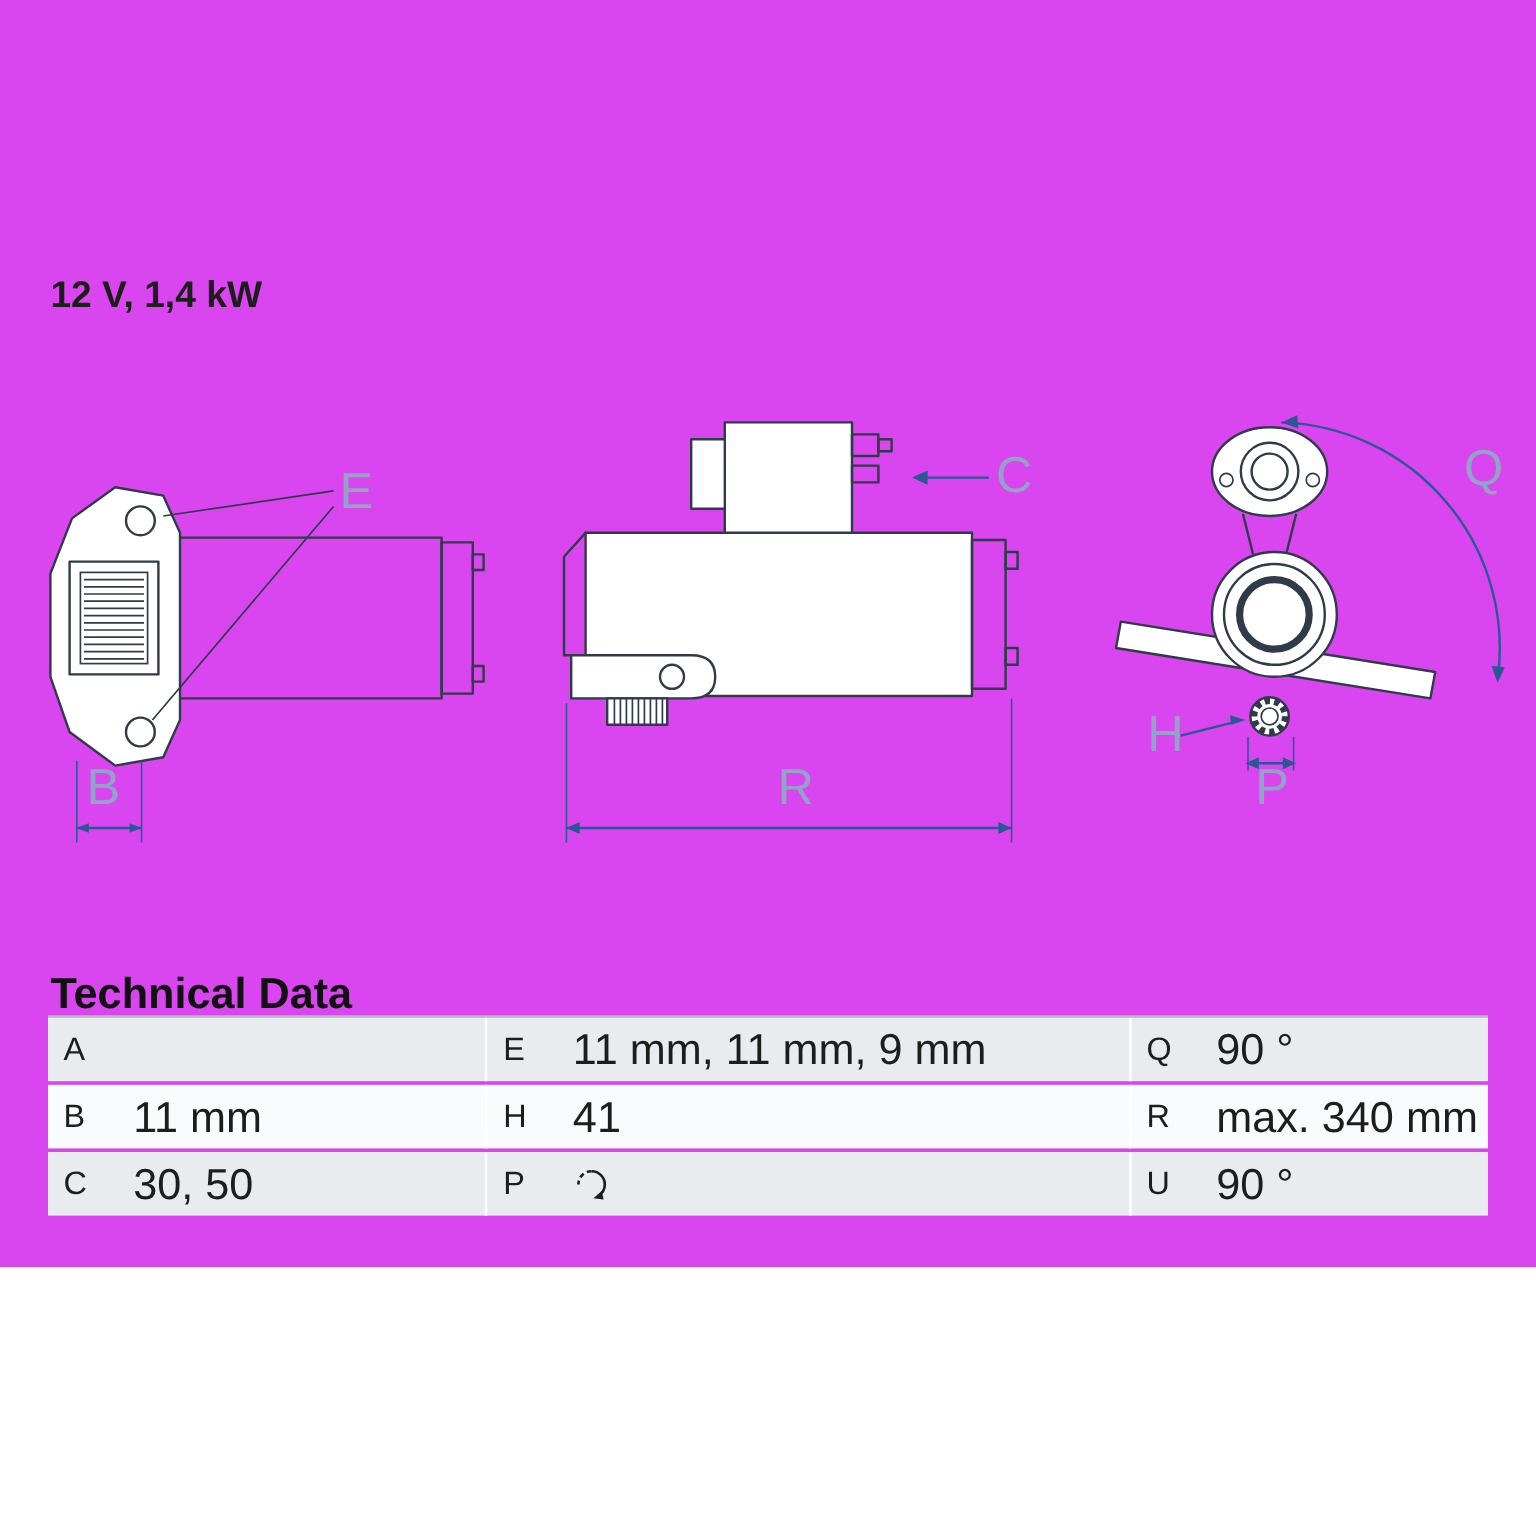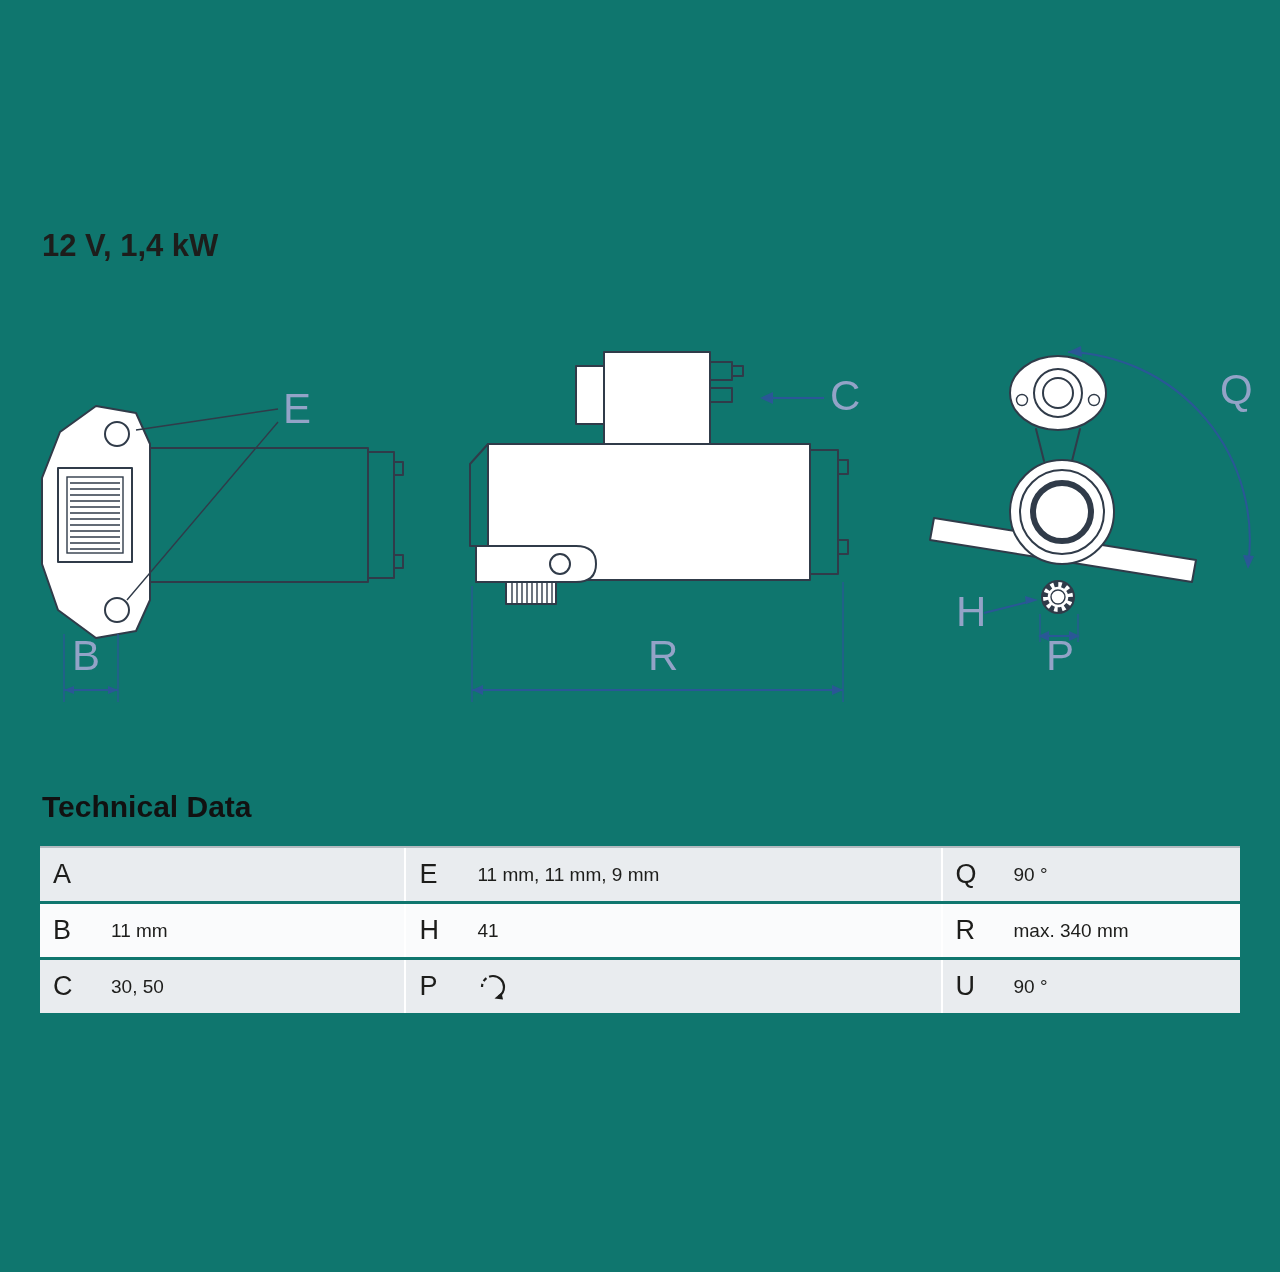--- a/index.html
+++ b/index.html
@@ -1,51 +1,51 @@
 <!DOCTYPE html>
 <html><head>
 <meta charset="utf-8">
 <style>
   html,body { margin:0; padding:0; background:#ffffff; }
   .canvas {
-    position:relative; width:1280px; height:1272px; background:#0f766e;
+    position:relative; width:1280px; height:1056px; background:#d946ef;
     font-family:"Liberation Sans", sans-serif; overflow:hidden;
   }
   .spec {
     position:absolute; left:42px; top:228px;
     font-size:31px; font-weight:600; color:#1d1d1b;
   }
   .drawings {
     position:absolute; left:0; top:330px; width:1280px; height:390px;
   }
   
   .outl { stroke:#303b49; stroke-width:2; fill:none; stroke-linejoin:round; stroke-linecap:round; }
   .fillw { fill:#ffffff; }
   .thin { stroke:#303b49; stroke-width:1.4; fill:none; }
   .dim  { stroke:#2a5796; stroke-width:2; fill:none; }
   .dimthin { stroke:#2a5796; stroke-width:1.3; fill:none; }
   .dimfill { fill:#2a5796; stroke:none; }
   .lbl { fill:#93a3c7; font-size:42px; font-family:"Liberation Sans", sans-serif; }
 
   .td-title {
-    position:absolute; left:42px; top:790px; margin:0;
-    font-size:30px; font-weight:700; color:#111111;
+    position:absolute; left:42px; top:807px; margin:0;
+    font-size:36px; font-weight:700; color:#111111;
   }
   .table {
     position:absolute; left:40px; top:846px; width:1200px;
     border-top:2px solid #b4bac0;
   }
   .row { display:flex; height:53px; margin-bottom:3px; background:#e9ecef; }
   .row.alt { background:#fafbfc; }
   .group { display:flex; align-items:center; }
   .g1 { width:365px; }
   .g2 { width:535px; border-left:2px solid #ffffff; }
   .g3 { width:298px; border-left:2px solid #ffffff; }
   .key { width:48px; padding-left:13px; font-size:27px; color:#1d1d1b; flex:none; }
-  .val { font-size:19px; color:#1d1d1b; padding-left:10px; display:flex; align-items:center; }
+  .val { font-size:36px; color:#1d1d1b; padding-left:10px; display:flex; align-items:center; }
   .rot-icon { display:inline-block; }
 </style>
 </head>
 <body>
 
 <div class="canvas">
 
   <div class="spec">12 V, 1,4 kW</div>
 
   <svg class="drawings" viewBox="0 330 1280 390">

